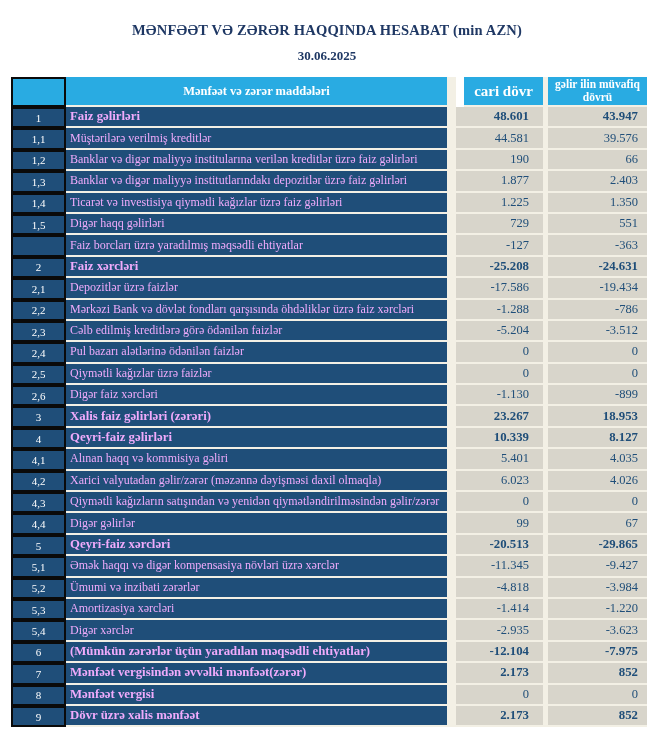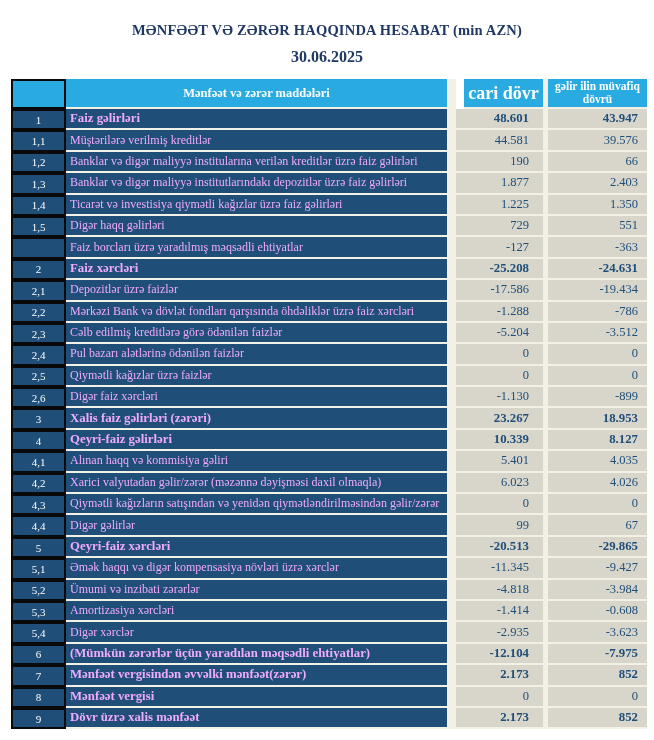--- a/index.html
+++ b/index.html
@@ -18,21 +18,21 @@
     font-family:"Liberation Serif","DejaVu Serif",serif;
   }
   .doc{width:654px;height:740px;background:#fff;position:relative;}
   .title{
     margin-top:22px;text-align:center;
     font-size:14.5px;font-weight:bold;color:var(--titletext);
     letter-spacing:0.2px;
   }
   .date{
     margin-top:9px;text-align:center;
-    font-size:16px;font-weight:bold;color:var(--titletext);
+    font-size:13px;font-weight:bold;color:var(--titletext);
   }
   .pl-table{
     margin:13px 0 0 11px;width:636px;
   }
   .row{
     display:grid;
     grid-template-columns:55px 381px 9px 87px 5px 99px;
     height:21.4px;
   }
   .row.header{height:30px;}
@@ -43,21 +43,21 @@
     border:2px solid var(--black);
   }
   .h-label,.h-cur,.h-prev{
     background:var(--cyan);
     color:#fff;font-weight:bold;
     display:flex;align-items:center;justify-content:center;
     text-align:center;
     border-bottom:2px solid var(--sep);
   }
   .h-label{font-size:12.5px;}
-  .h-cur{font-size:18px;margin-left:8px;}
+  .h-cur{font-size:15px;margin-left:8px;}
   .h-prev{font-size:11.5px;line-height:1.15;padding:0 2px;}
   
   .c-no{
     background:var(--navy);
     border:2px solid var(--black);
     color:#fff;font-size:11px;
     display:flex;align-items:center;justify-content:center;
   }
   .c-label{
     background:var(--navy);
@@ -278,21 +278,21 @@
           <div class="c-val c-cur">-4.818</div>
           <div class="gap"></div>
           <div class="c-val c-prev">-3.984</div>
         </div>
         <div class="row">
           <div class="c-no">5,3</div>
           <div class="c-label">Amortizasiya xərcləri</div>
           <div class="gap"></div>
           <div class="c-val c-cur">-1.414</div>
           <div class="gap"></div>
-          <div class="c-val c-prev">-0.608</div>
+          <div class="c-val c-prev">-1.220</div>
         </div>
         <div class="row">
           <div class="c-no">5,4</div>
           <div class="c-label">Digər xərclər</div>
           <div class="gap"></div>
           <div class="c-val c-cur">-2.935</div>
           <div class="gap"></div>
           <div class="c-val c-prev">-3.623</div>
         </div>
         <div class="row">

